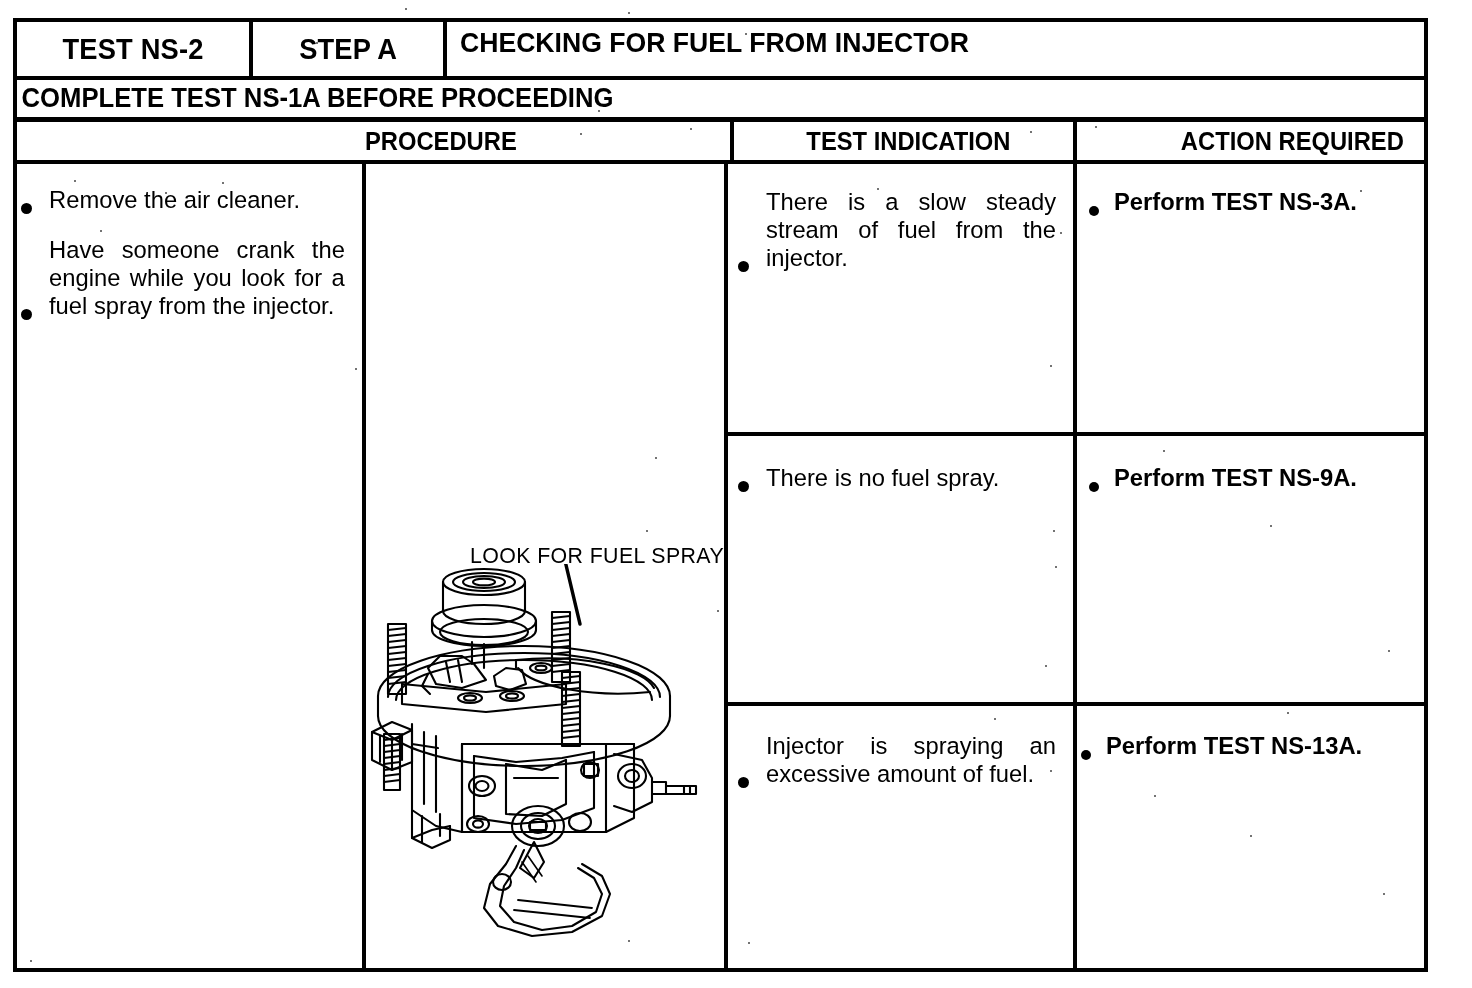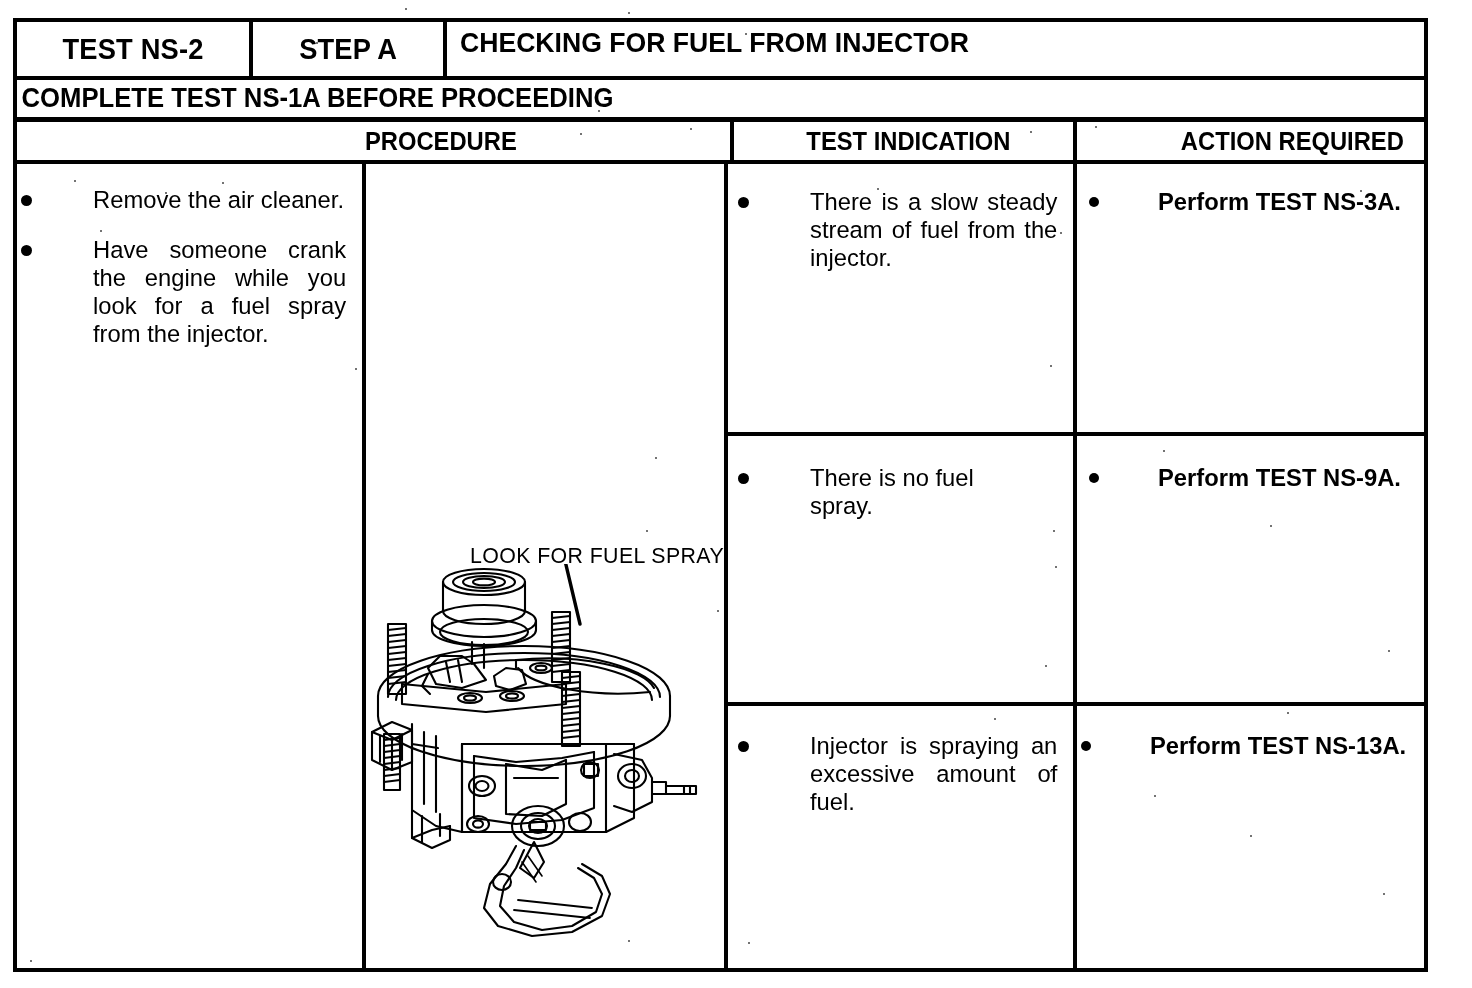--- a/index.html
+++ b/index.html
@@ -178,23 +178,22 @@
   #cell-ind-2 { left: 715px; top: 272px; width: 306px; height: 266px; padding: 28px 8px 0 10px; }
   #cell-ind-3 { left: 715px; top: 542px; width: 345px; height: 266px; padding: 26px 8px 0 10px; }
 
   #cell-act-1 { left: 1064px; top: 0px;   width: 347px; height: 268px; padding: 24px 8px 0 12px; }
   #cell-act-2 { left: 1064px; top: 272px; width: 347px; height: 266px; padding: 28px 8px 12px 12px; }
   #cell-act-3 { left: 1064px; top: 542px; width: 278px; height: 266px; padding: 26px 8px 0 4px; }
 
   
   .bullet-item {
     display: flex;
-    align-items: flex-start;
+    align-items: flex-end;
     margin-bottom: 24px;
-    gap: 44px;
   }
   .bullet-dot {
     flex: 0 0 auto;
     width: 11px;
     height: 11px;
     border-radius: 50%;
     background: #000;
     margin-top: 9px;
     margin-right: 17px;
   }

